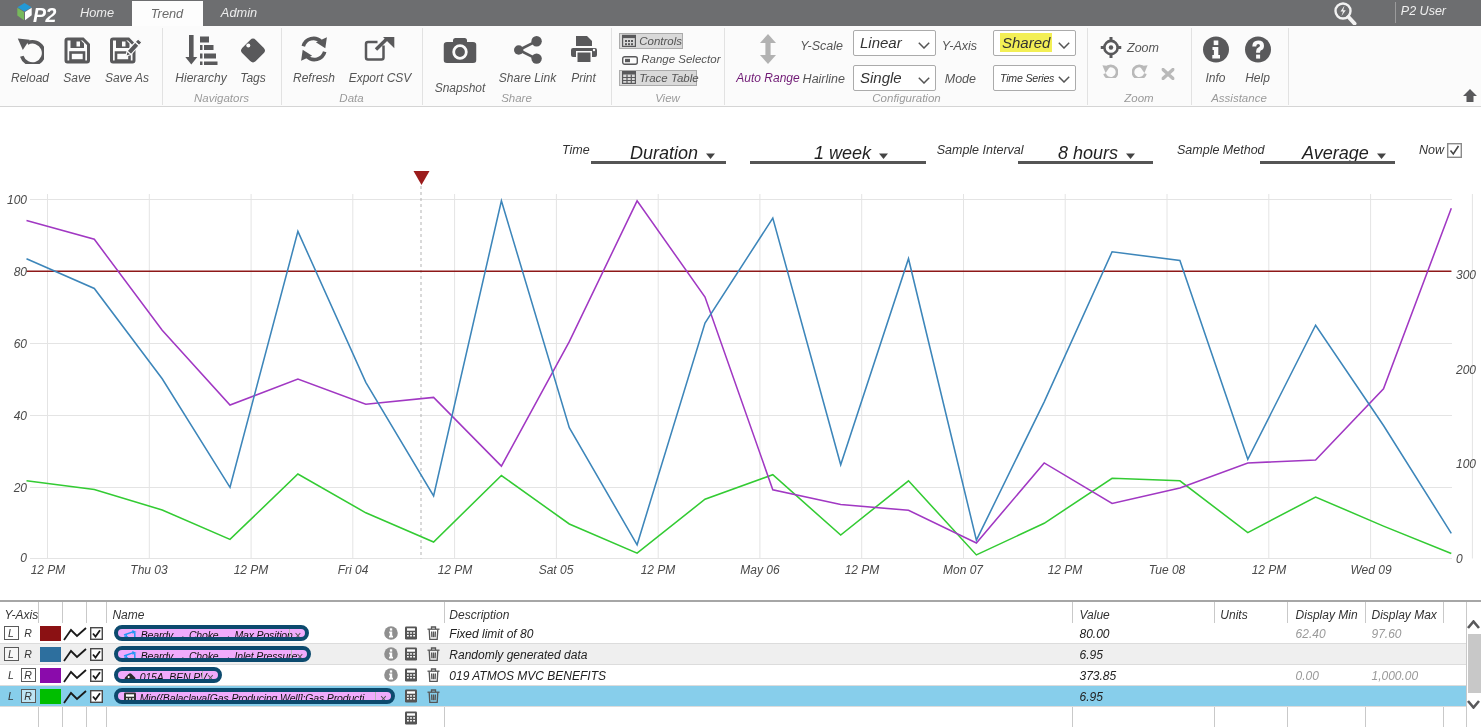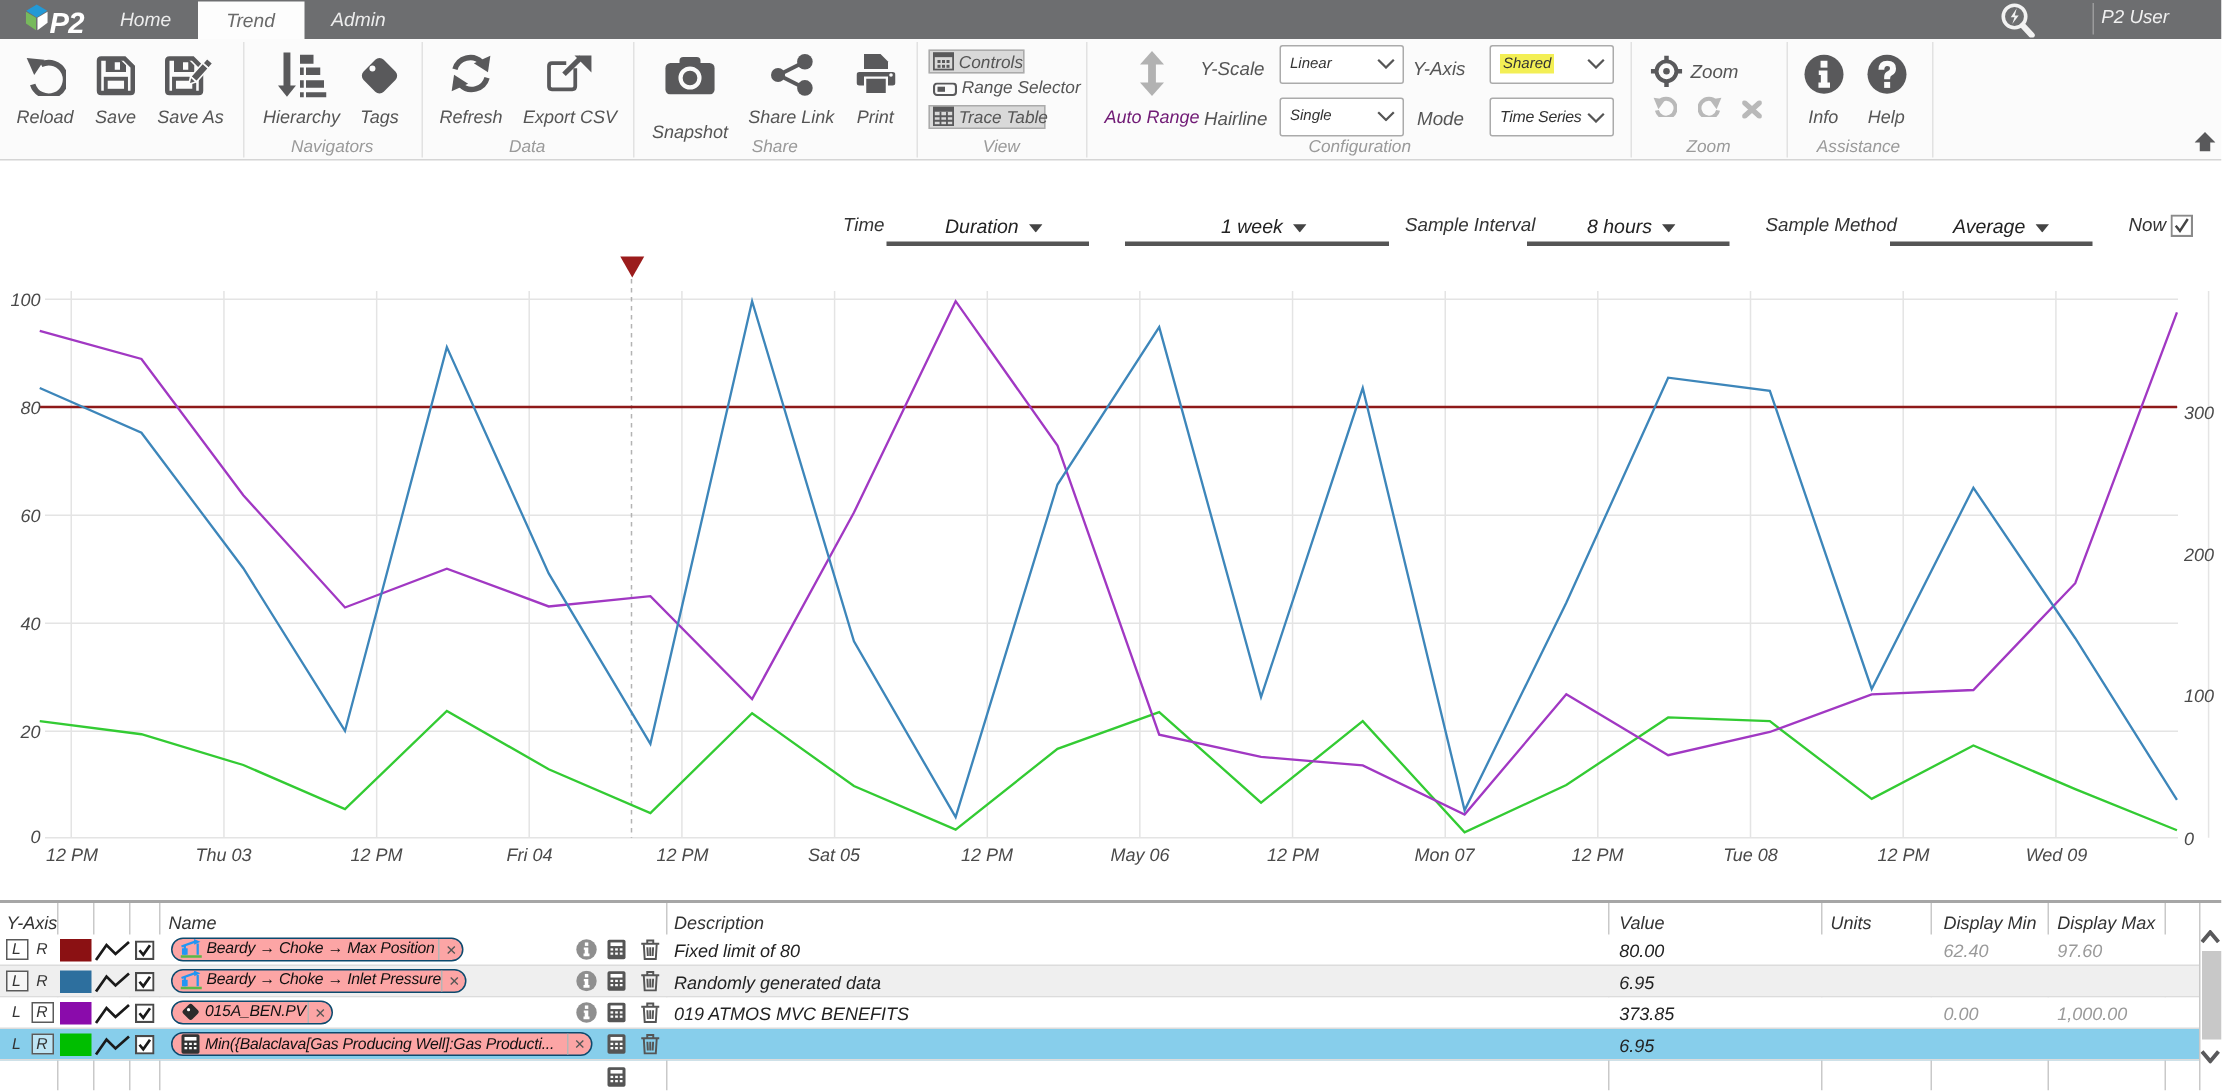--- a/index.html
+++ b/index.html
@@ -7,43 +7,43 @@
 #topbar { position:absolute; left:0; top:0; width:1481px; height:26px; background:#6d6e70; }
 .tbtab { position:absolute; top:0; height:26px; line-height:26px; color:#ededed; font-size:12.8px; text-align:center; }
 #trendtab { position:absolute; left:131.5px; top:1px; width:71px; height:25px; background:#fdfdfd; color:#6a6a6a; line-height:25px; font-size:12.8px; text-align:center; }
 #tbright { position:absolute; right:35px; top:4px; color:#f0f0f0; font-size:12.5px; }
 #ribbon { position:absolute; left:0; top:26px; width:1481px; height:81px; background:#fbfbfb; border-bottom:1px solid #d5d5d5; }
 .rsep { position:absolute; top:2px; height:77px; width:1px; background:#e2e2e2; }
 .ric { position:absolute; transform:translateX(-50%); }
 .rlab { position:absolute; transform:translateX(-50%); font-size:12px; color:#555; white-space:nowrap; }
 .rgl { position:absolute; top:65.5px; transform:translateX(-50%); font-size:11.5px; color:#9a9a9a; white-space:nowrap; }
 .rfl { position:absolute; font-size:12.5px; color:#555; }
-.dd { position:absolute; height:26px; background:#fff; border:1px solid #ababab; border-radius:2px; font-size:10px; color:#333; line-height:24px; padding-left:6px; }
+.dd { position:absolute; height:26px; background:#fff; border:1px solid #ababab; border-radius:2px; font-size:15px; color:#333; line-height:24px; padding-left:6px; }
 .dd .ddc { position:absolute; right:5px; top:1px; }
 .hl { background:#f3ef55; padding:1px 2px;margin-top:21px; }
 .vtog { position:absolute; height:16px; font-size:11.5px; color:#555; line-height:14px; white-space:nowrap; padding-left:2px; background:#d9d9d9; border:1px solid #ababab; }
 .vtog svg { vertical-align:-2px; }
 #tabstrip { position:absolute; left:0; top:107px; width:1481px; height:23px; background:#fafafa; border-bottom:1px solid #d5d5d5; }
 #doctab { position:absolute; left:8.5px; top:3px; width:162px; height:20px; background:#fff; border:1px solid #c3c3c3; border-bottom:none; font-size:10.8px; letter-spacing:-0.2px; color:#333; line-height:19px; }
 #doctab .xc { position:absolute; right:8px; top:0; color:#666; font-size:14px; }
 #chartwrap { position:absolute; left:0; top:130px; width:1481px; height:470px; background:#fff; }
 .axl { font-family:"Liberation Sans",sans-serif; font-size:12px; fill:#4a4a4a; }
 .clab { position:absolute; top:143px; font-size:12.5px; color:#333; }
-.cval { position:absolute; top:143px; font-size:13px; color:#222; }
+.cval { position:absolute; top:143px; font-size:18px; color:#222; }
 .car { margin-left:3px; }
 .ul { position:absolute; height:3px; background:#555; }
 #table { position:absolute; left:0; top:600px; width:1481px; height:127px; background:#fff; font-size:12px; }
 #tborder { position:absolute; left:0; top:0; width:1481px; height:2px; background:#a6a6a6; }
 .tcol { position:absolute; top:2px; height:125px; width:1px; background:#c9c9c9; }
 .thl { position:absolute; top:7.5px; font-size:12px; color:#333; }
 .trow { position:absolute; left:0; width:1465.6px; height:21px; border-bottom:1px solid #dcdcdc; }
 .lrbox { position:absolute; width:15px; height:14px; border:1px solid #5a5a5a; background:rgba(255,255,255,0.45); font-size:10.5px; color:#333; text-align:center; line-height:12px; }
 .lrplain { position:absolute; width:15px; height:14px; font-size:10.5px; color:#333; text-align:center; line-height:14px; }
 .sw { position:absolute; left:40px; width:20.5px; height:15px; }
-.pill { position:absolute; left:113.7px; height:16.5px; background:#fca5a5; border:1px solid #0c4a6e; border-radius:8px; font-size:10.5px; color:#111; white-space:nowrap; overflow:hidden; padding-right:17px; letter-spacing:-0.15px; }
+.pill { position:absolute; left:113.7px; height:16.5px; background:#f0abfc; border:4px solid #0c4a6e; border-radius:8px; font-size:10.5px; color:#111; white-space:nowrap; overflow:hidden; padding-right:17px; letter-spacing:-0.15px; }
 .pic { margin-left:5px; vertical-align:-2px; }
 .pic svg { vertical-align:-2px; }
 .ptx { margin-left:3px; }
 .px { position:absolute; right:4px; top:0px; color:#555; font-size:12px; border-left:1px solid #b5b5b5; padding-left:4px; line-height:15px; }
 .tcell { position:absolute; font-size:12px; color:#222; white-space:nowrap; }
 .tcell.gray { color:#9a9a9a; }
 </style></head>
 <body>
 <div id="page">
 <div id="topbar">

